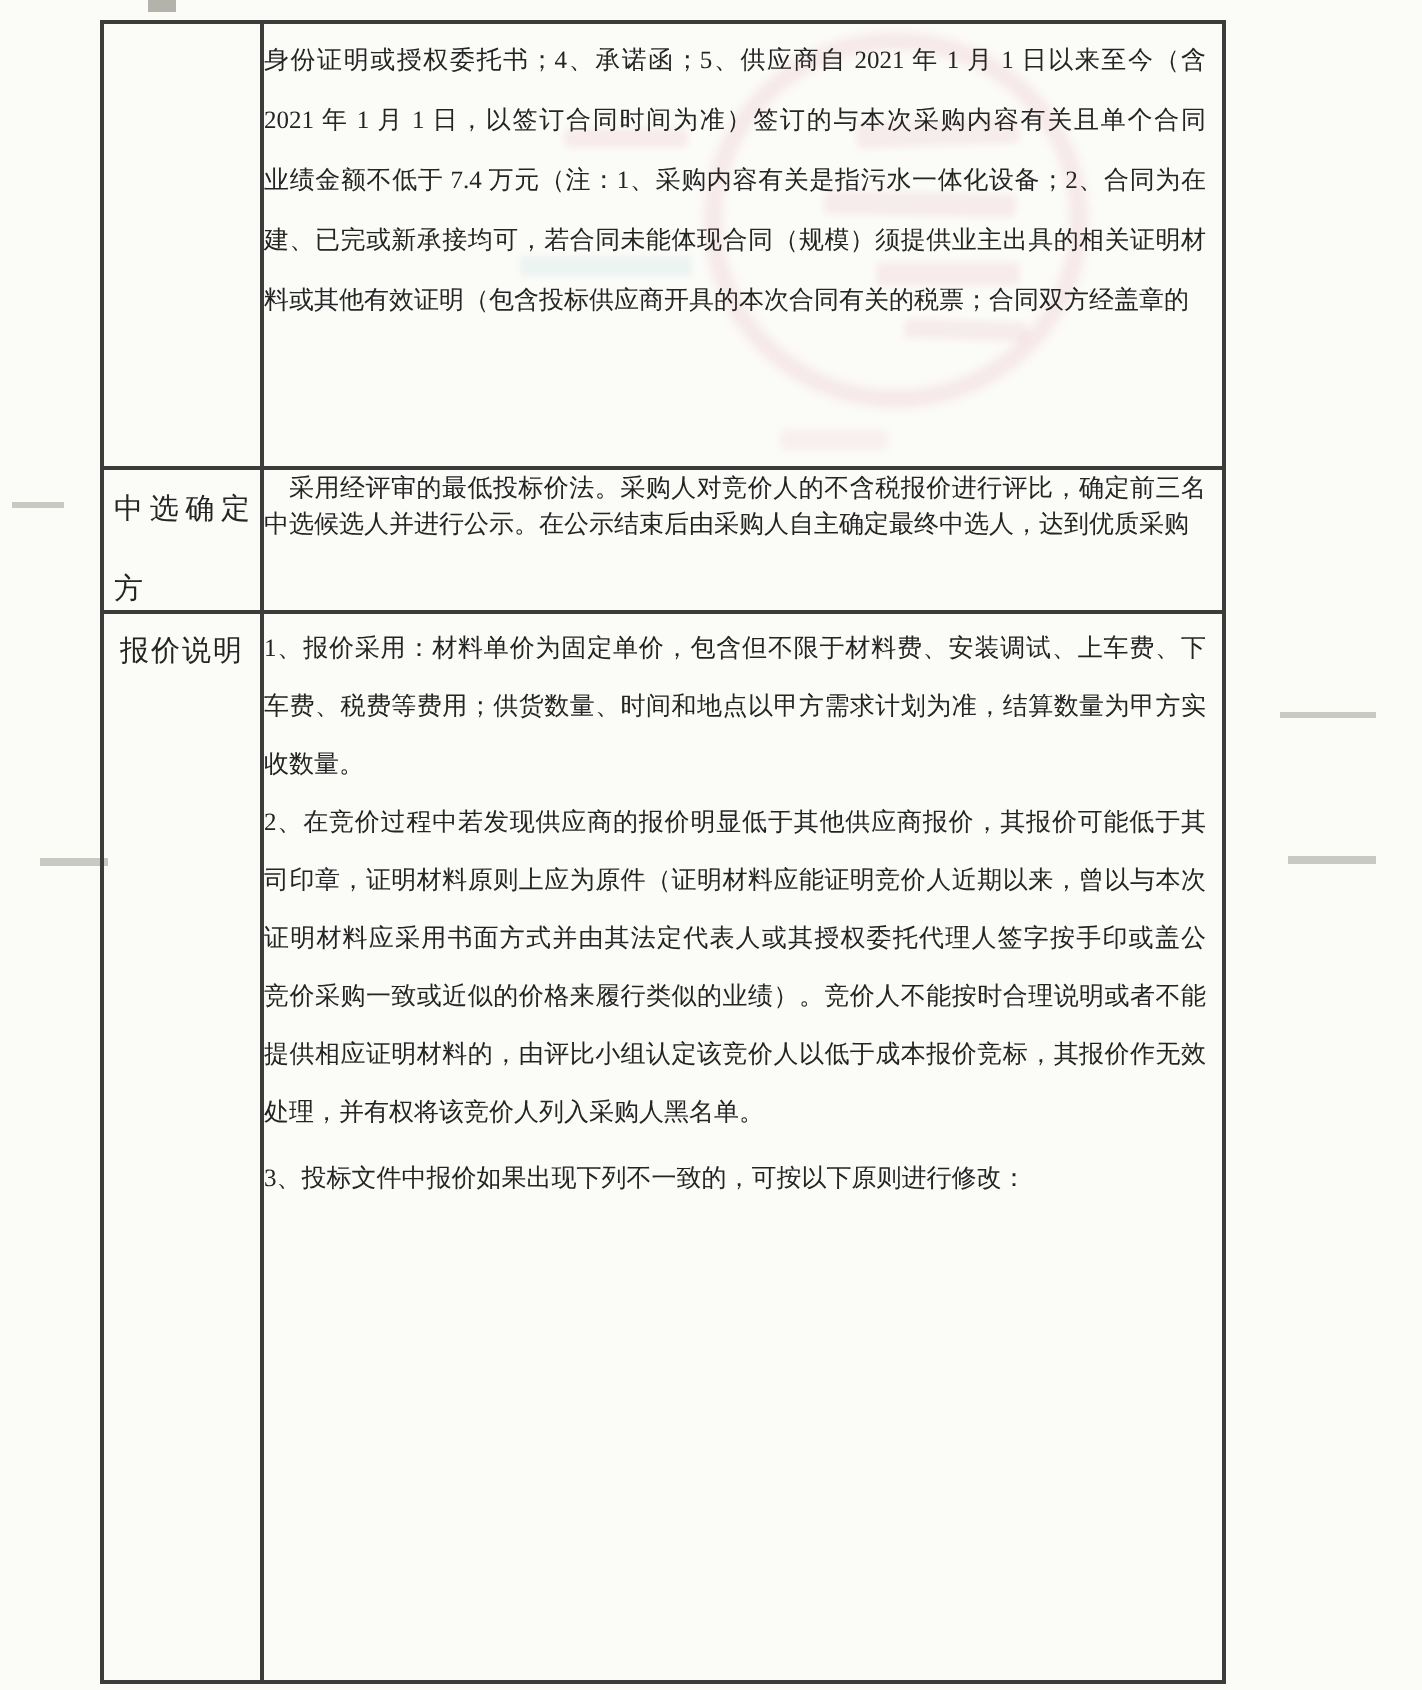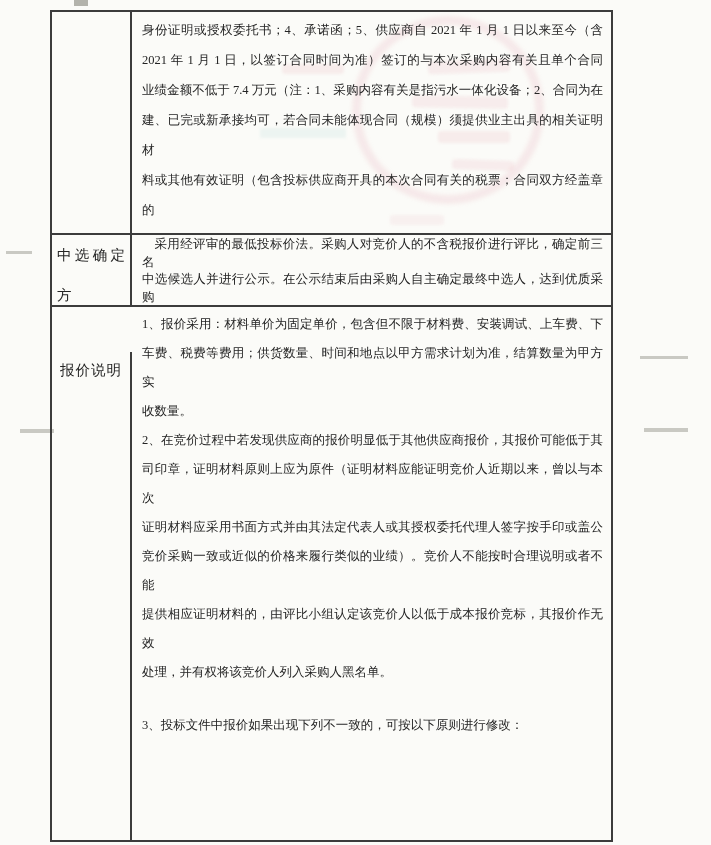--- a/index.html
+++ b/index.html
@@ -30,44 +30,44 @@
   .cell-label {
     width: 80px; flex-shrink: 0;
     border-right: 2px solid #3c3c3c;
     box-sizing: border-box;
     font-size: 14.5px;
     overflow: hidden;
   }
   .cell-content {
     flex: 1; overflow: hidden;
     box-sizing: border-box;
-    padding: 0 8px 0 10px;
+    padding: 0 8px 0 0;
     font-size: 12.5px;
   }
   .t-row-1 .cell-content { padding-top: 3px; }
   .t-row-2 .cell-content { padding-top: 2px; font-family: Liberation Mono, monospace; }
   .t-row-3 .cell-content { padding-top: 3px; }
 
   
   .para { margin: 0; }
   .para .tline {
     text-align: justify;
     text-align-last: justify;
     overflow: hidden;
   }
   .para .tline:last-child { text-align-last: left; }
   .indent-first .tline:first-child { text-indent: 1em; }
 
   .lh-a { line-height: 30px; }    
   .lh-c { line-height: 17.5px; }  
   .lh-d { line-height: 29px; }    
-  .mt8 { margin-top: 24px; }
+  .mt8 { margin-top: 4px; }
 
   .label-wrap { padding: 0 5px; line-height: 40px; }
-  .label-center { text-align: center; padding-top: 9px; letter-spacing: 1px; margin-top: 45px; }
+  .label-center { text-align: center; padding-top: 9px; letter-spacing: 1px; }
 
   
   .artifact { position: absolute; pointer-events: none; }
   .stamp-ring {
     left: 352px; top: 16px; width: 174px; height: 170px;
     border: 9px solid rgba(222,128,152,0.14);
     border-radius: 50%;
     filter: blur(2px);
   }
   .stamp-blob { background: rgba(222,128,152,0.12); filter: blur(1.5px); border-radius: 3px; }

